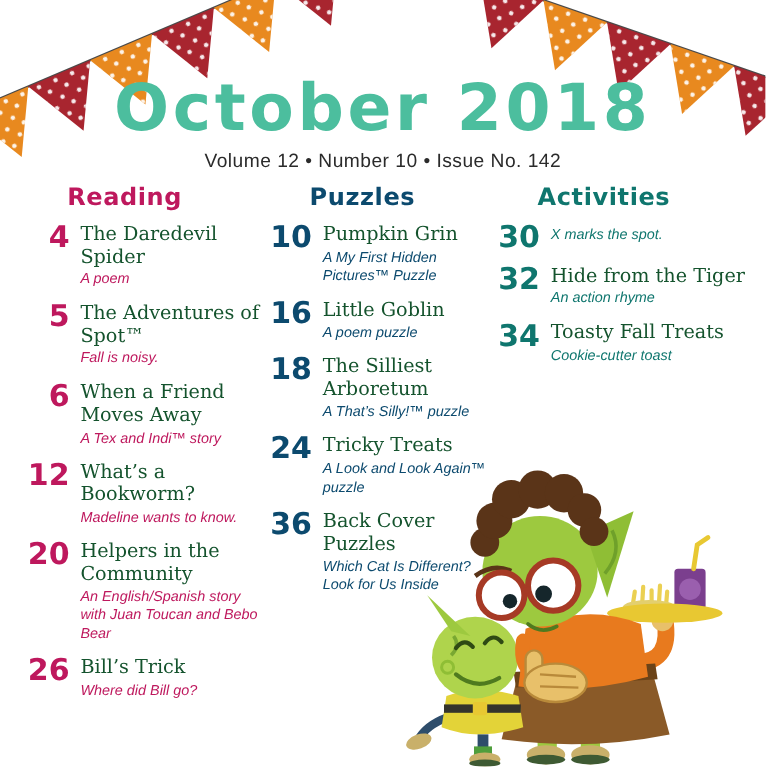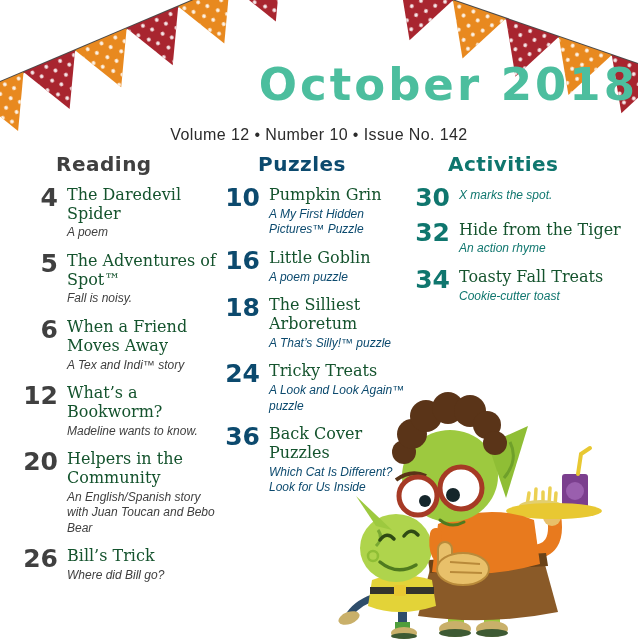--- a/index.html
+++ b/index.html
@@ -1,36 +1,36 @@
 <!DOCTYPE html>
 <html><head>
 <meta charset="utf-8">
 <style>
   html,body{margin:0;padding:0;background:#fff;}
   .page{position:relative;width:638px;height:639px;background:#ffffff;overflow:hidden;
         font-family:"Liberation Sans",sans-serif;}
   .bunting{position:absolute;top:0;left:0;pointer-events:none;}
-  .title{position:absolute;top:58px;left:0;width:100%;margin:0;text-align:right;
-         font-family:"DejaVu Sans",sans-serif;font-weight:800;font-size:45px;
+  .title{position:absolute;top:58px;left:0;width:100%;margin:0;text-align:center;
+         font-family:"DejaVu Sans",sans-serif;font-weight:800;font-size:54px;
          letter-spacing:3px;color:#4cbe9e;}
   .subtitle{position:absolute;top:126px;left:0;width:100%;text-align:center;
             font-size:16px;color:#2b2b2b;letter-spacing:.4px;}
   .col{position:absolute;top:152px;}
   .col h2{font-family:"DejaVu Sans",sans-serif;font-weight:800;font-size:20px;
           letter-spacing:.5px;margin:0 0 10px 36px;}
   .col-reading{left:20px;width:200px;}
   .col-puzzles{left:222px;width:192px;}
   .col-activities{left:412px;width:226px;}
   .item{display:flex;margin-bottom:11px;}
   .num{flex:0 0 38px;text-align:right;margin-right:9px;
        font-family:"DejaVu Sans",sans-serif;font-weight:800;font-size:25px;line-height:.95;}
   .txt{flex:1;}
   .t{display:block;font-family:"DejaVu Serif",serif;font-size:16px;line-height:1.17;color:#14532d;}
   .s{display:block;font-style:italic;font-size:12px;line-height:1.3;margin-top:2px;}
-  .col-reading h2,.col-reading .num,.col-reading .s{color:#404040;}
+  .col-reading h2,.col-reading .num,.col-reading .s{color:#be185d;}
   .col-puzzles h2,.col-puzzles .num,.col-puzzles .s{color:#0c4a6e;}
   .col-activities h2,.col-activities .num,.col-activities .s{color:#0f766e;}
   .goblins{position:absolute;left:338px;top:384px;pointer-events:none;}
 </style>
 </head>
 <body>
 
 <div class="page">
 
   <svg class="bunting" width="638" height="150" viewBox="0 0 638 150">

